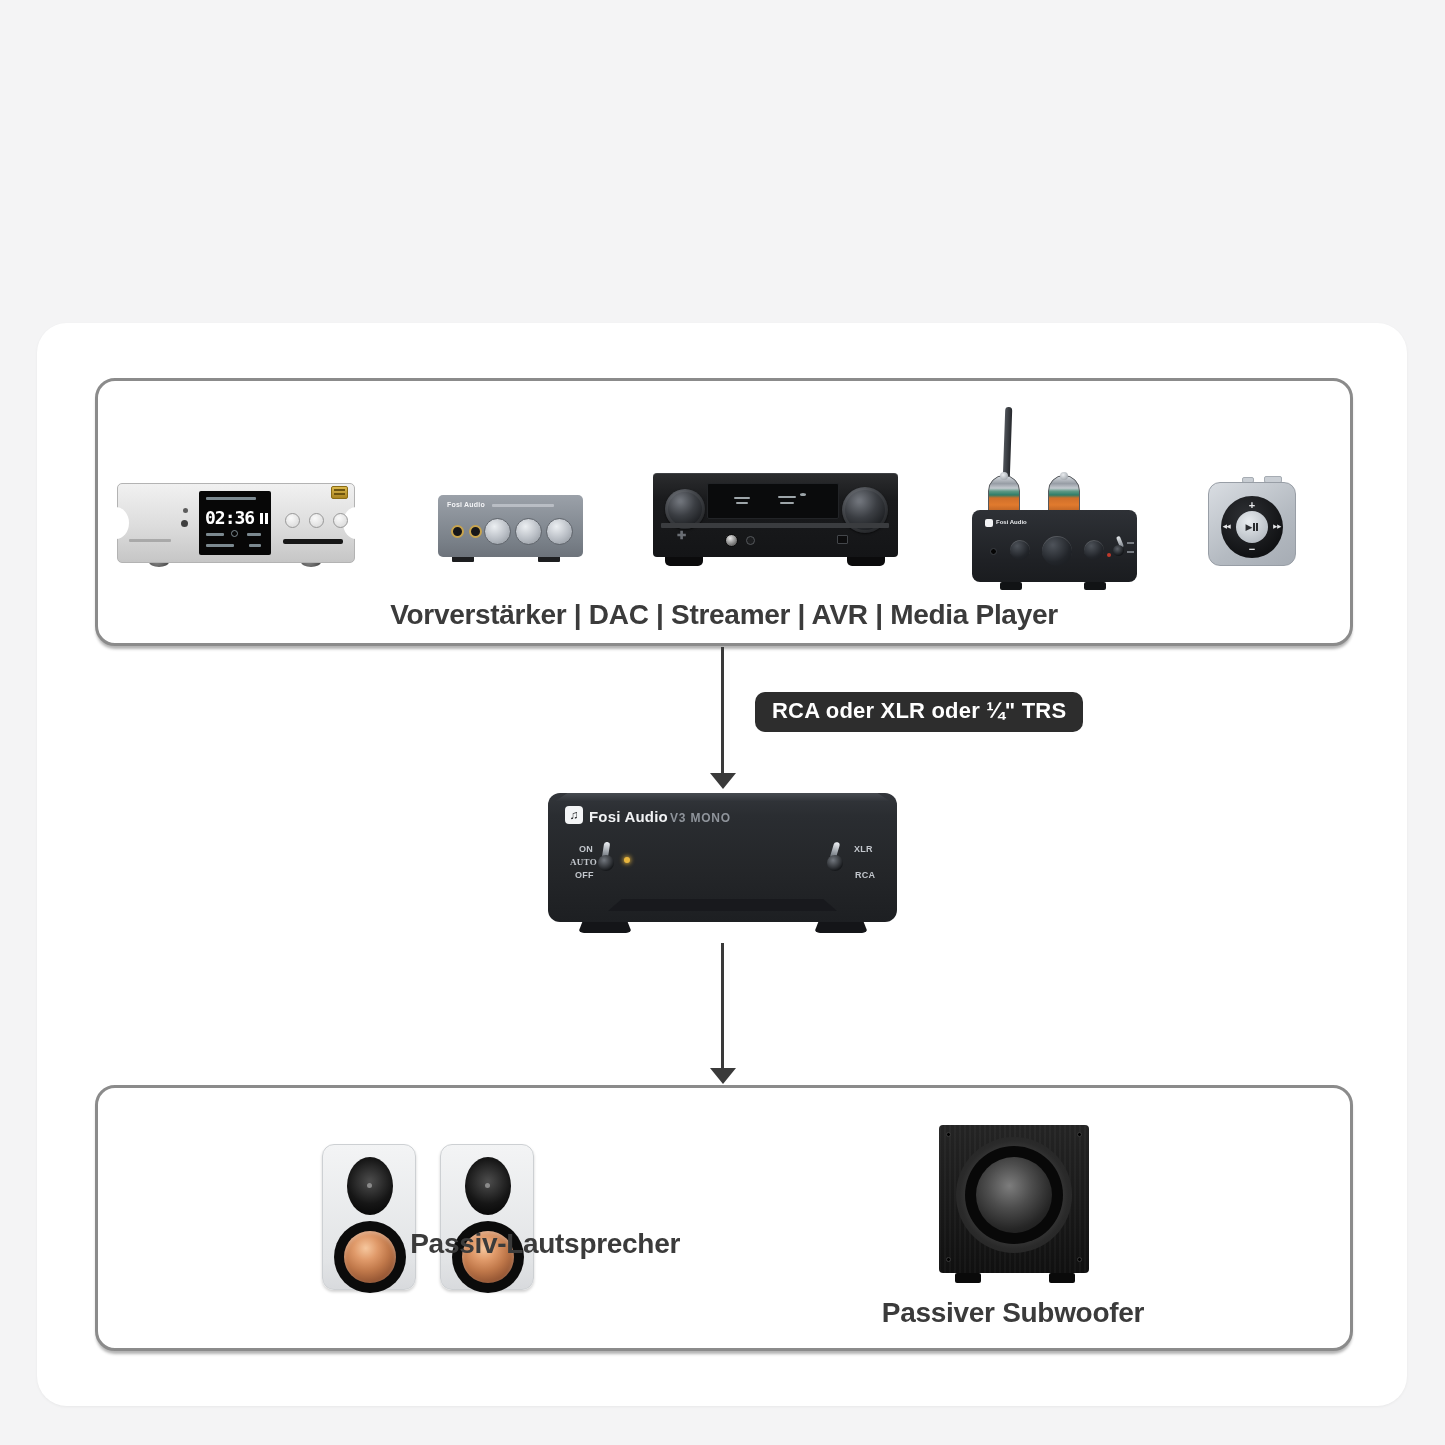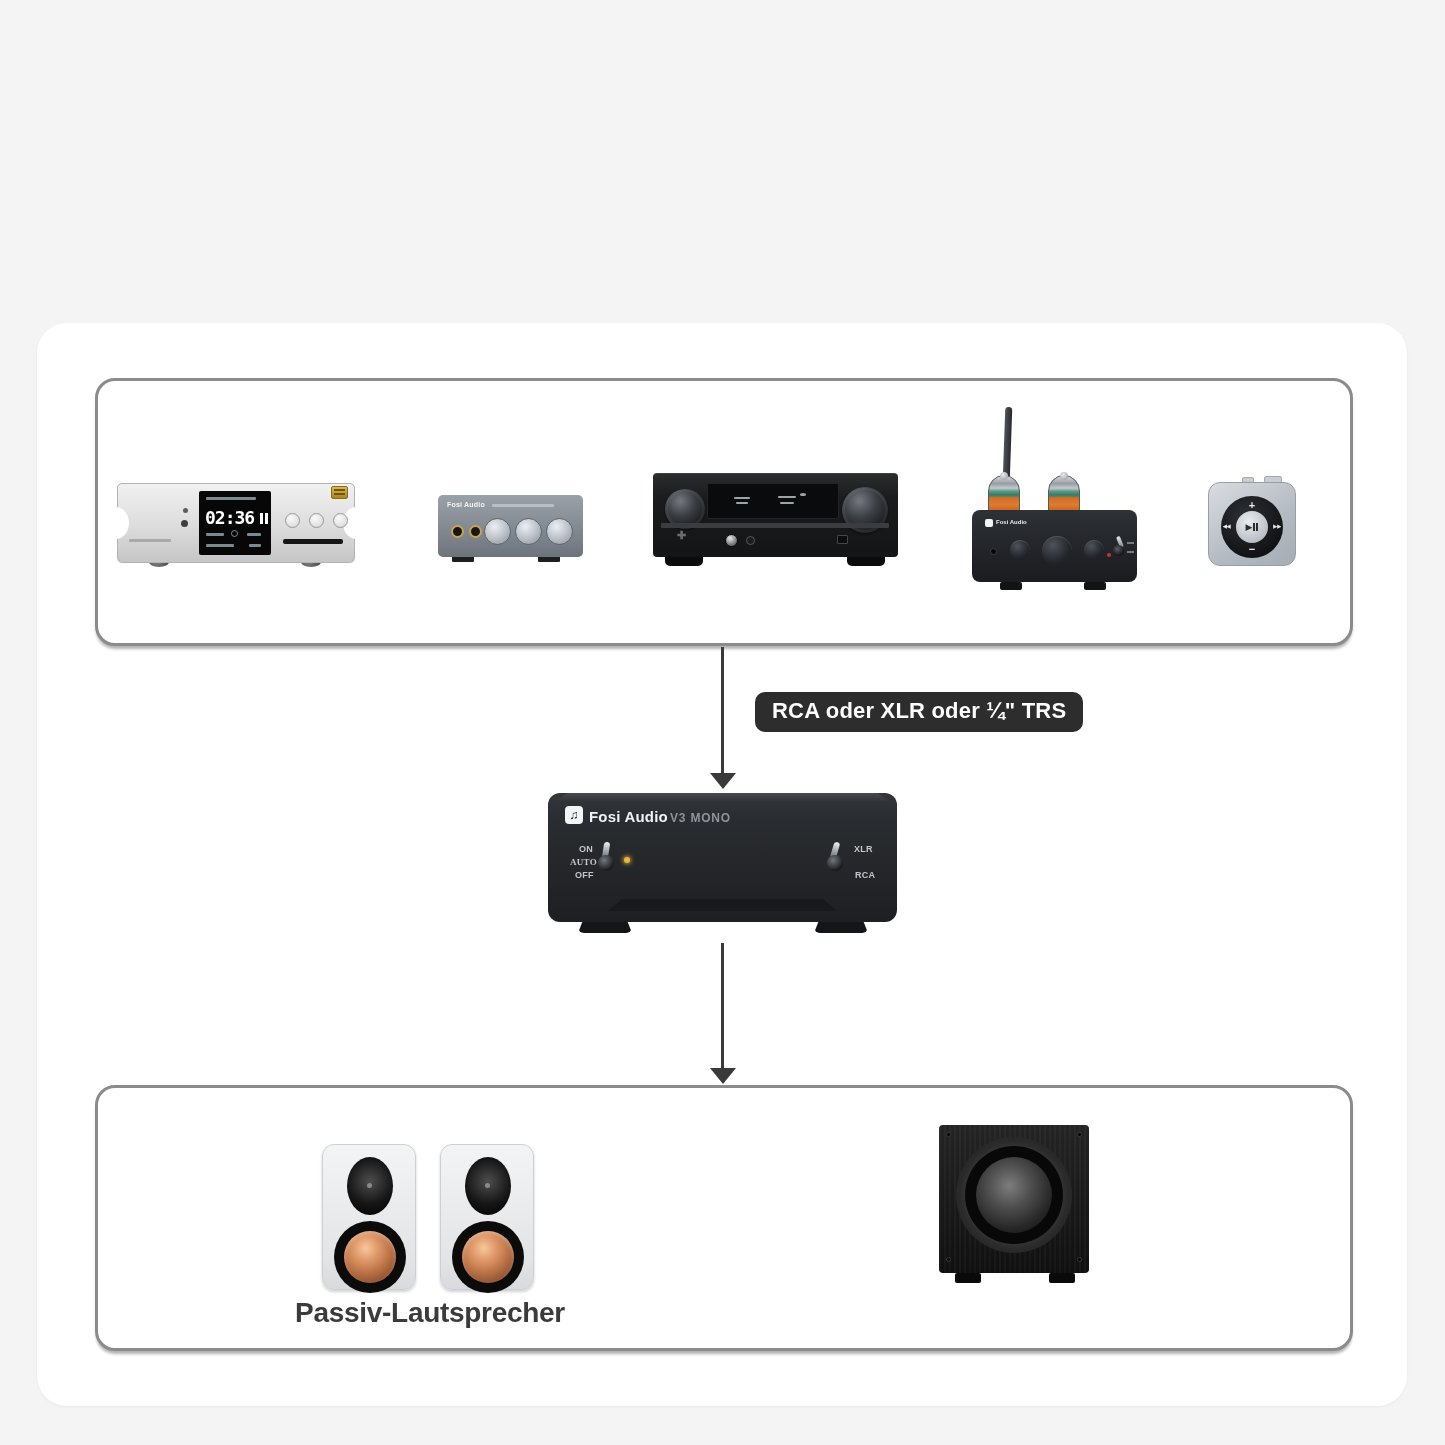--- a/index.html
+++ b/index.html
@@ -16,21 +16,21 @@
         box-shadow:0 1px 3px rgba(0,0,0,0.05);}
 
   
   .iobox{position:absolute;left:95px;width:1258px;box-sizing:border-box;background:#ffffff;
          border:3px solid #8b8b8b;border-radius:20px;box-shadow:0 4px 3px -1px rgba(0,0,0,0.30);}
   #sources-box{top:378px;height:268px;}
   #outputs-box{top:1085px;height:266px;}
 
   .caption{position:absolute;color:#3b3b3b;font-weight:bold;font-size:28px;text-align:center;letter-spacing:-0.3px;}
   #sources-caption{left:95px;top:599px;width:1258px;}
-  #speakers-caption{left:180px;top:1297px;width:500px;}
+  #speakers-caption{left:180px;top:1228px;width:500px;text-align:right;}
   #subwoofer-caption{left:763px;top:1297px;width:500px;}
 
   
   .flow-arrow{position:absolute;width:26px;}
   .flow-arrow .shaft{position:absolute;left:11px;top:0;width:3px;background:#3a3a3a;}
   .flow-arrow .head{position:absolute;left:0;width:0;height:0;border-left:13px solid transparent;
                     border-right:13px solid transparent;border-top:16px solid #3a3a3a;}
   #arrow-input{left:710px;top:647px;height:142px;}
   #arrow-input .shaft{height:126px;}
   #arrow-input .head{top:126px;}
@@ -295,20 +295,21 @@
     </div>
     <div class="abs ip-center">
       <span class="ip-play">
           <span>▶</span>
           <i></i>
           <i></i>
         </span>
     </div>
   </div>
 
+  <div class="caption" id="sources-caption">Vorverstärker | DAC | Streamer | AVR | Media Player</div>
 
   <div class="flow-arrow" id="arrow-input">
     <div class="shaft"></div>
     <div class="head"></div>
   </div>
   <div class="conn-badge" id="input-badge">RCA oder XLR oder ¼" TRS</div>
 
   <div class="dev" id="amplifier">
     <div class="abs amp-foot" style="left:30px;"></div>
     <div class="abs amp-foot" style="left:266px;"></div>
@@ -361,14 +362,15 @@
     <div class="abs sw-ring"></div>
     <div class="abs sw-surround"></div>
     <div class="abs sw-cone"></div>
     <div class="abs sw-screw" style="left:7px;top:7px;"></div>
     <div class="abs sw-screw" style="left:138px;top:7px;"></div>
     <div class="abs sw-screw" style="left:7px;top:132px;"></div>
     <div class="abs sw-screw" style="left:138px;top:132px;"></div>
   </div>
 
   <div class="caption" id="speakers-caption">Passiv-Lautsprecher</div>
+  <div class="caption" id="subwoofer-caption">Passiver Subwoofer</div>
 
 </div>
 
 </body></html>

